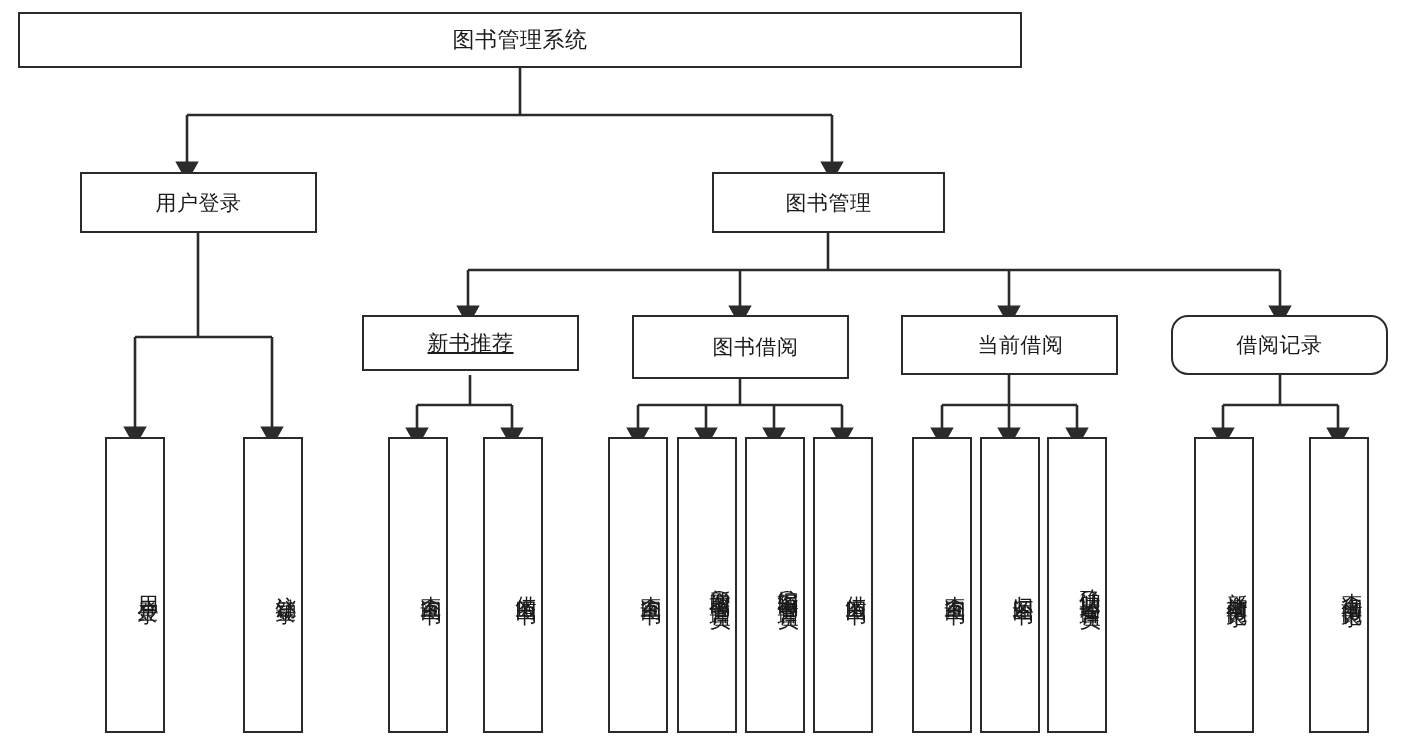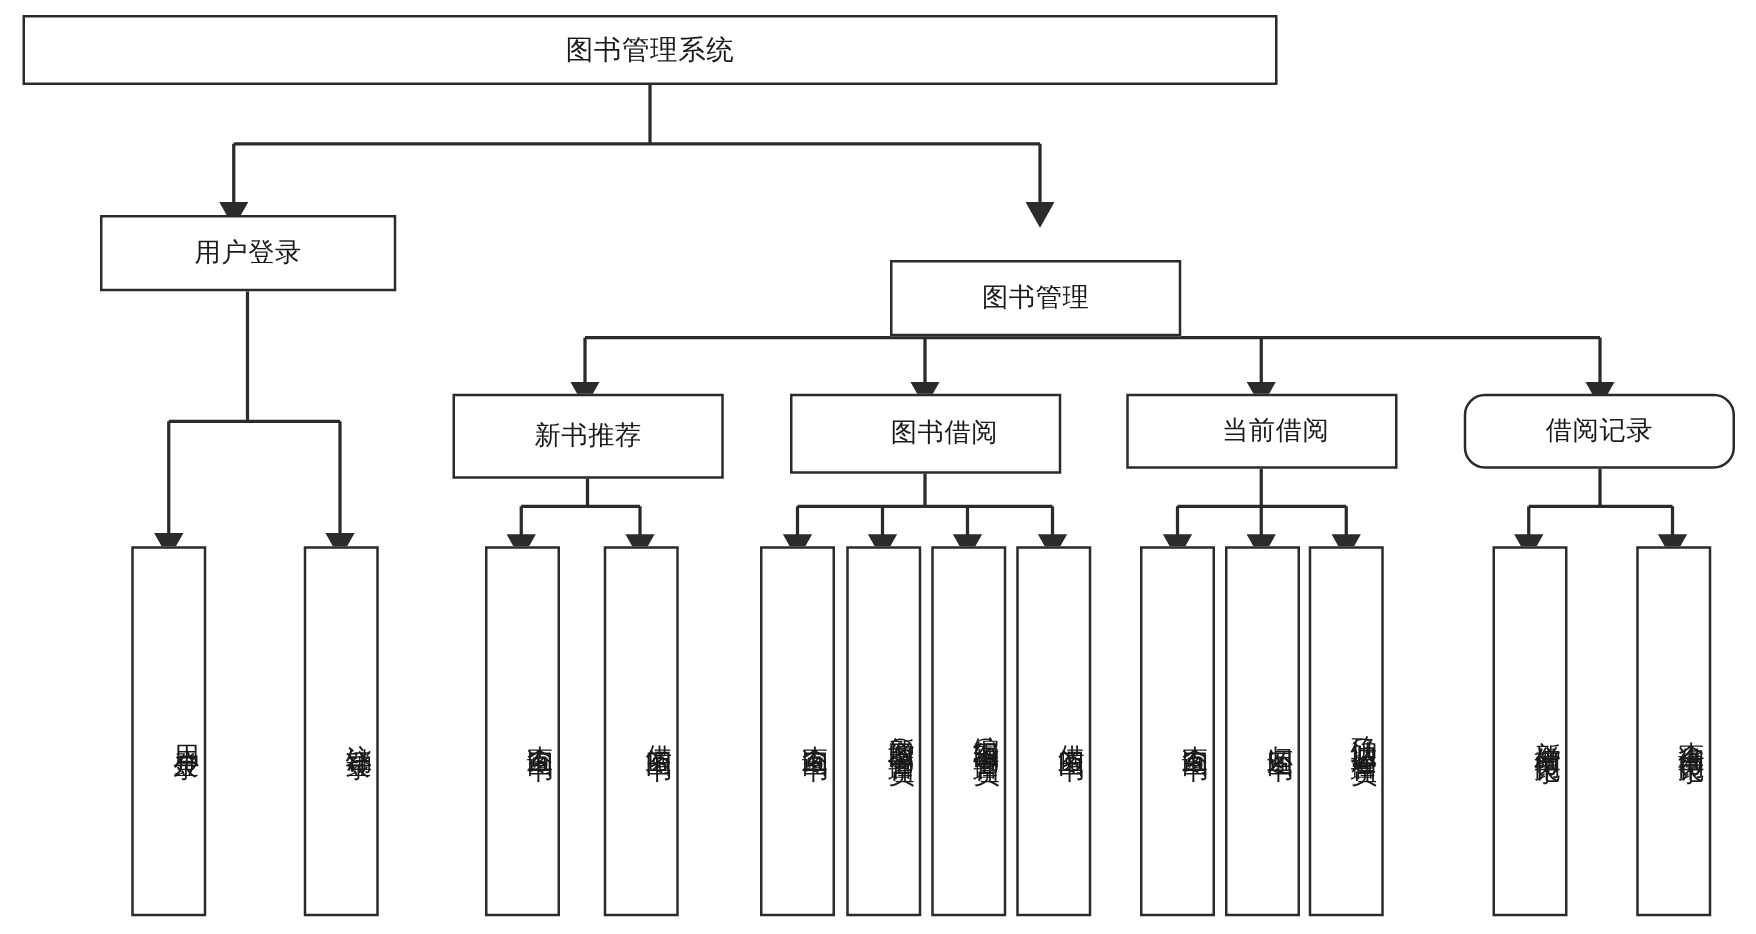--- a/index.html
+++ b/index.html
@@ -126,25 +126,25 @@
     </g>
   </svg>
 
   <div class="node node-h node-root" style="left:18px; top:12px; width:1004px; height:56px;">
     <span>图书管理系统</span>
   </div>
 
   <div class="node node-h" style="left:80px; top:172px; width:237px; height:61px;">
     <span>用户登录</span>
   </div>
-  <div class="node node-h" style="left:712px; top:172px; width:233px; height:61px;margin-top:36px;">
+  <div class="node node-h" style="left:712px; top:172px; width:233px; height:61px;">
     <span>图书管理</span>
   </div>
 
-  <div class="node node-h" style="left:362px; top:315px; width:217px; height:68px;">
+  <div class="node node-h" style="left:362px; top:315px; width:217px; height:56px;text-decoration:underline;">
     <span>新书推荐</span>
   </div>
   <div class="node node-h" style="left:632px; top:315px; width:217px; height:64px;padding-left:36px;">
     <span>图书借阅</span>
   </div>
   <div class="node node-h" style="left:901px; top:315px; width:217px; height:60px;padding-left:28px;">
     <span>当前借阅</span>
   </div>
   <div class="node node-h" style="left:1171px; top:315px; width:217px; height:60px;border-radius:17px;">
     <span>借阅记录</span>

